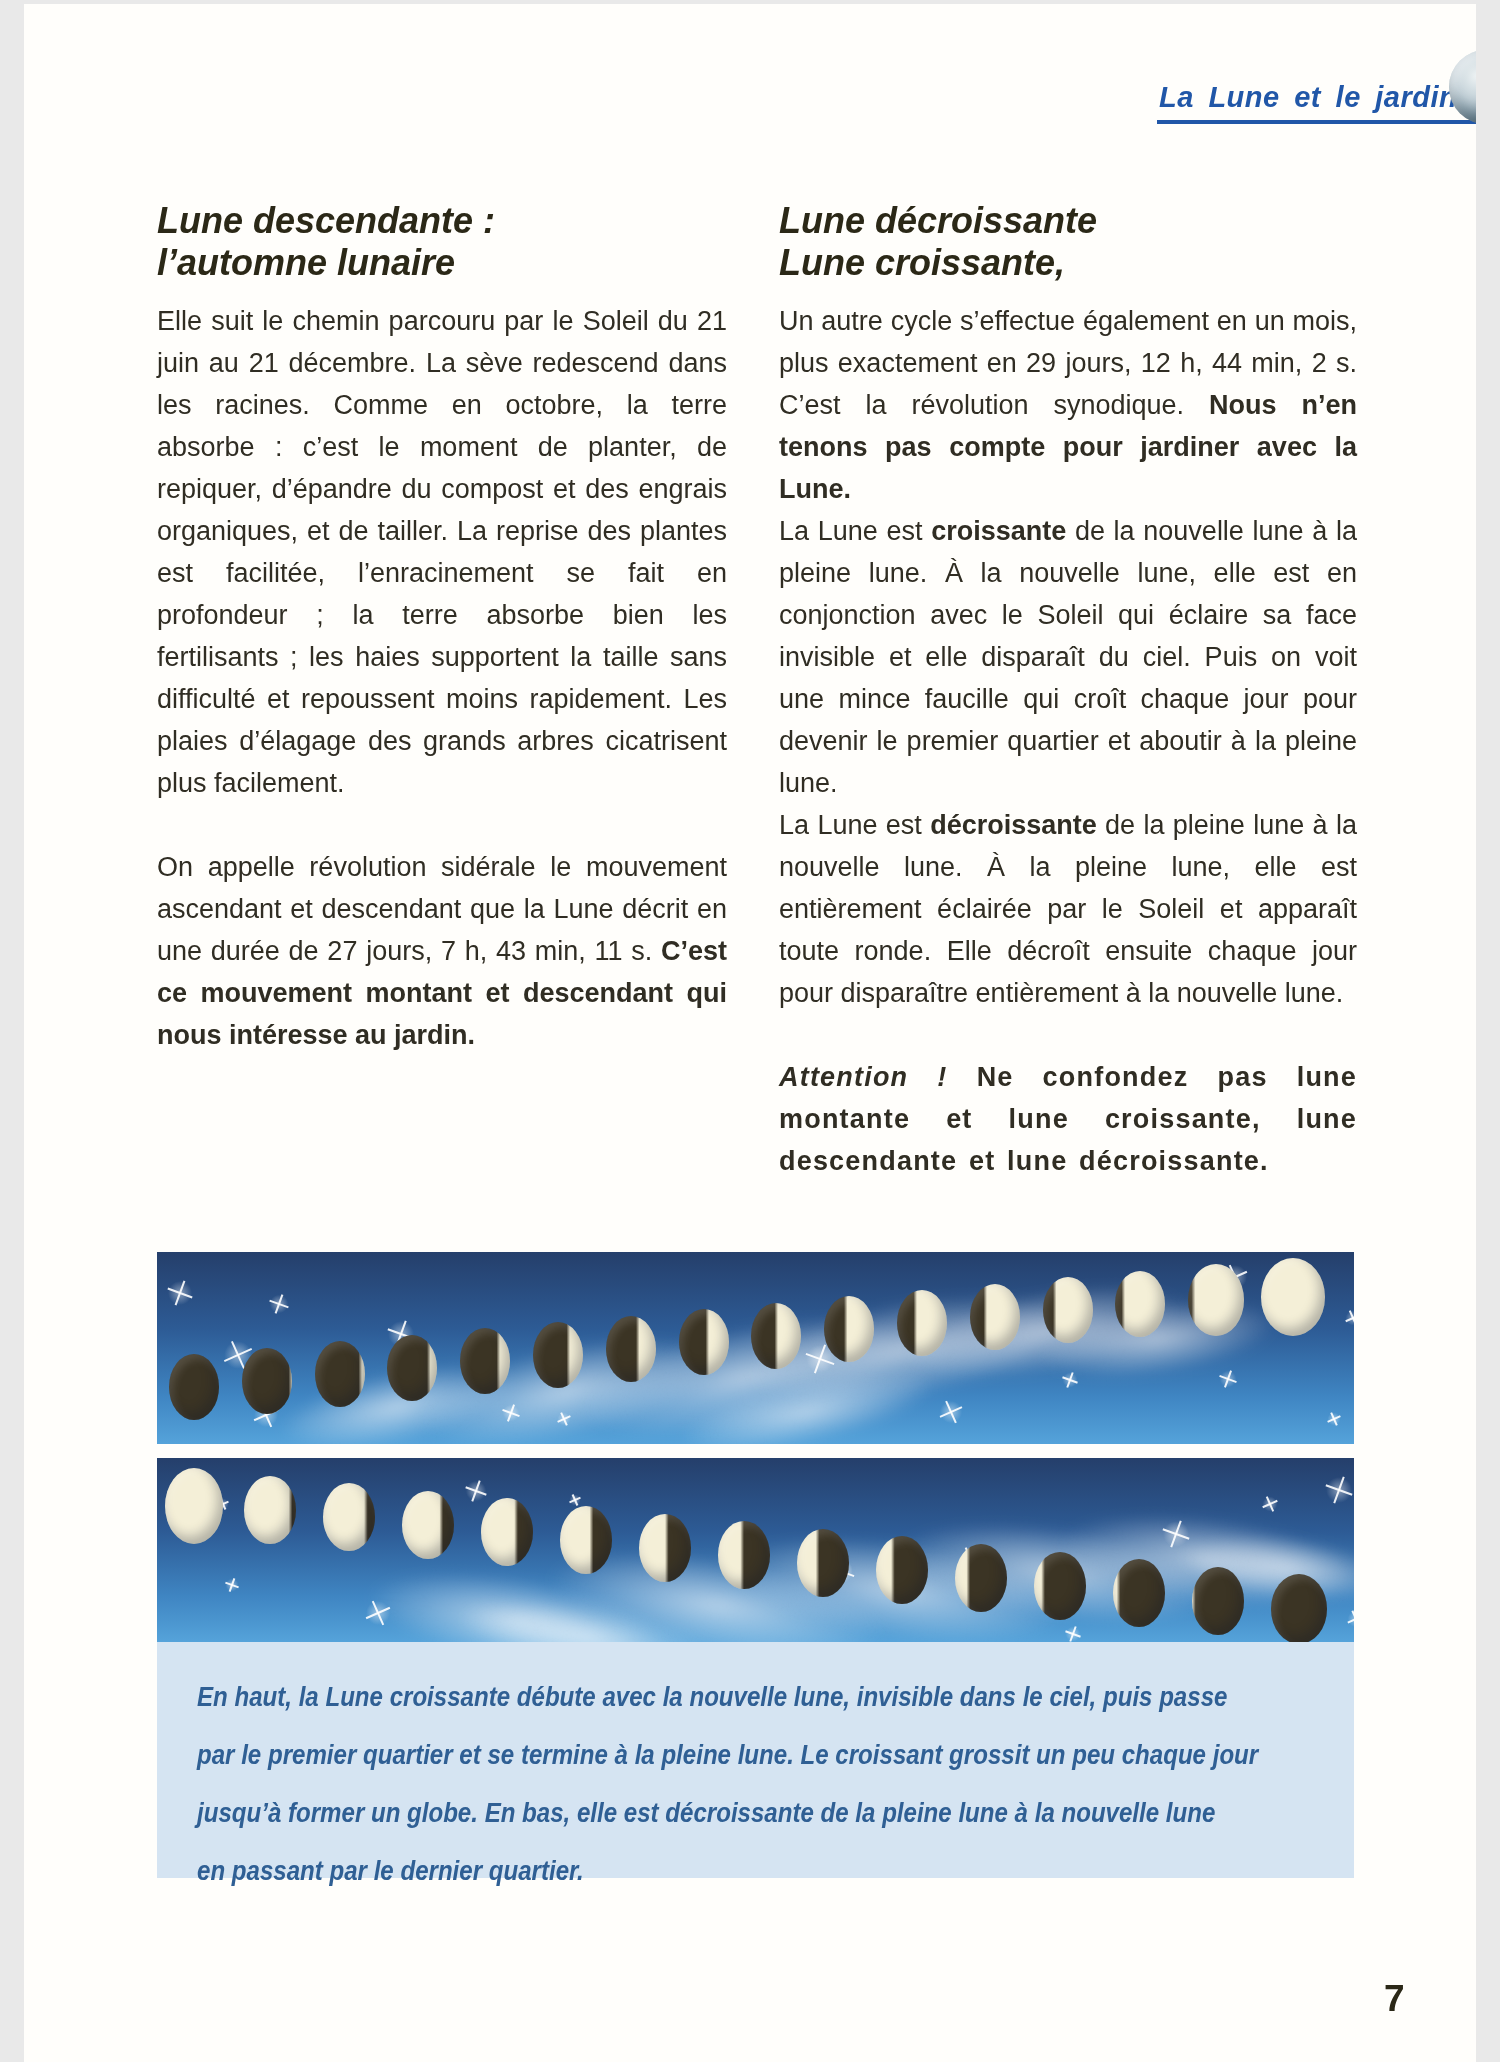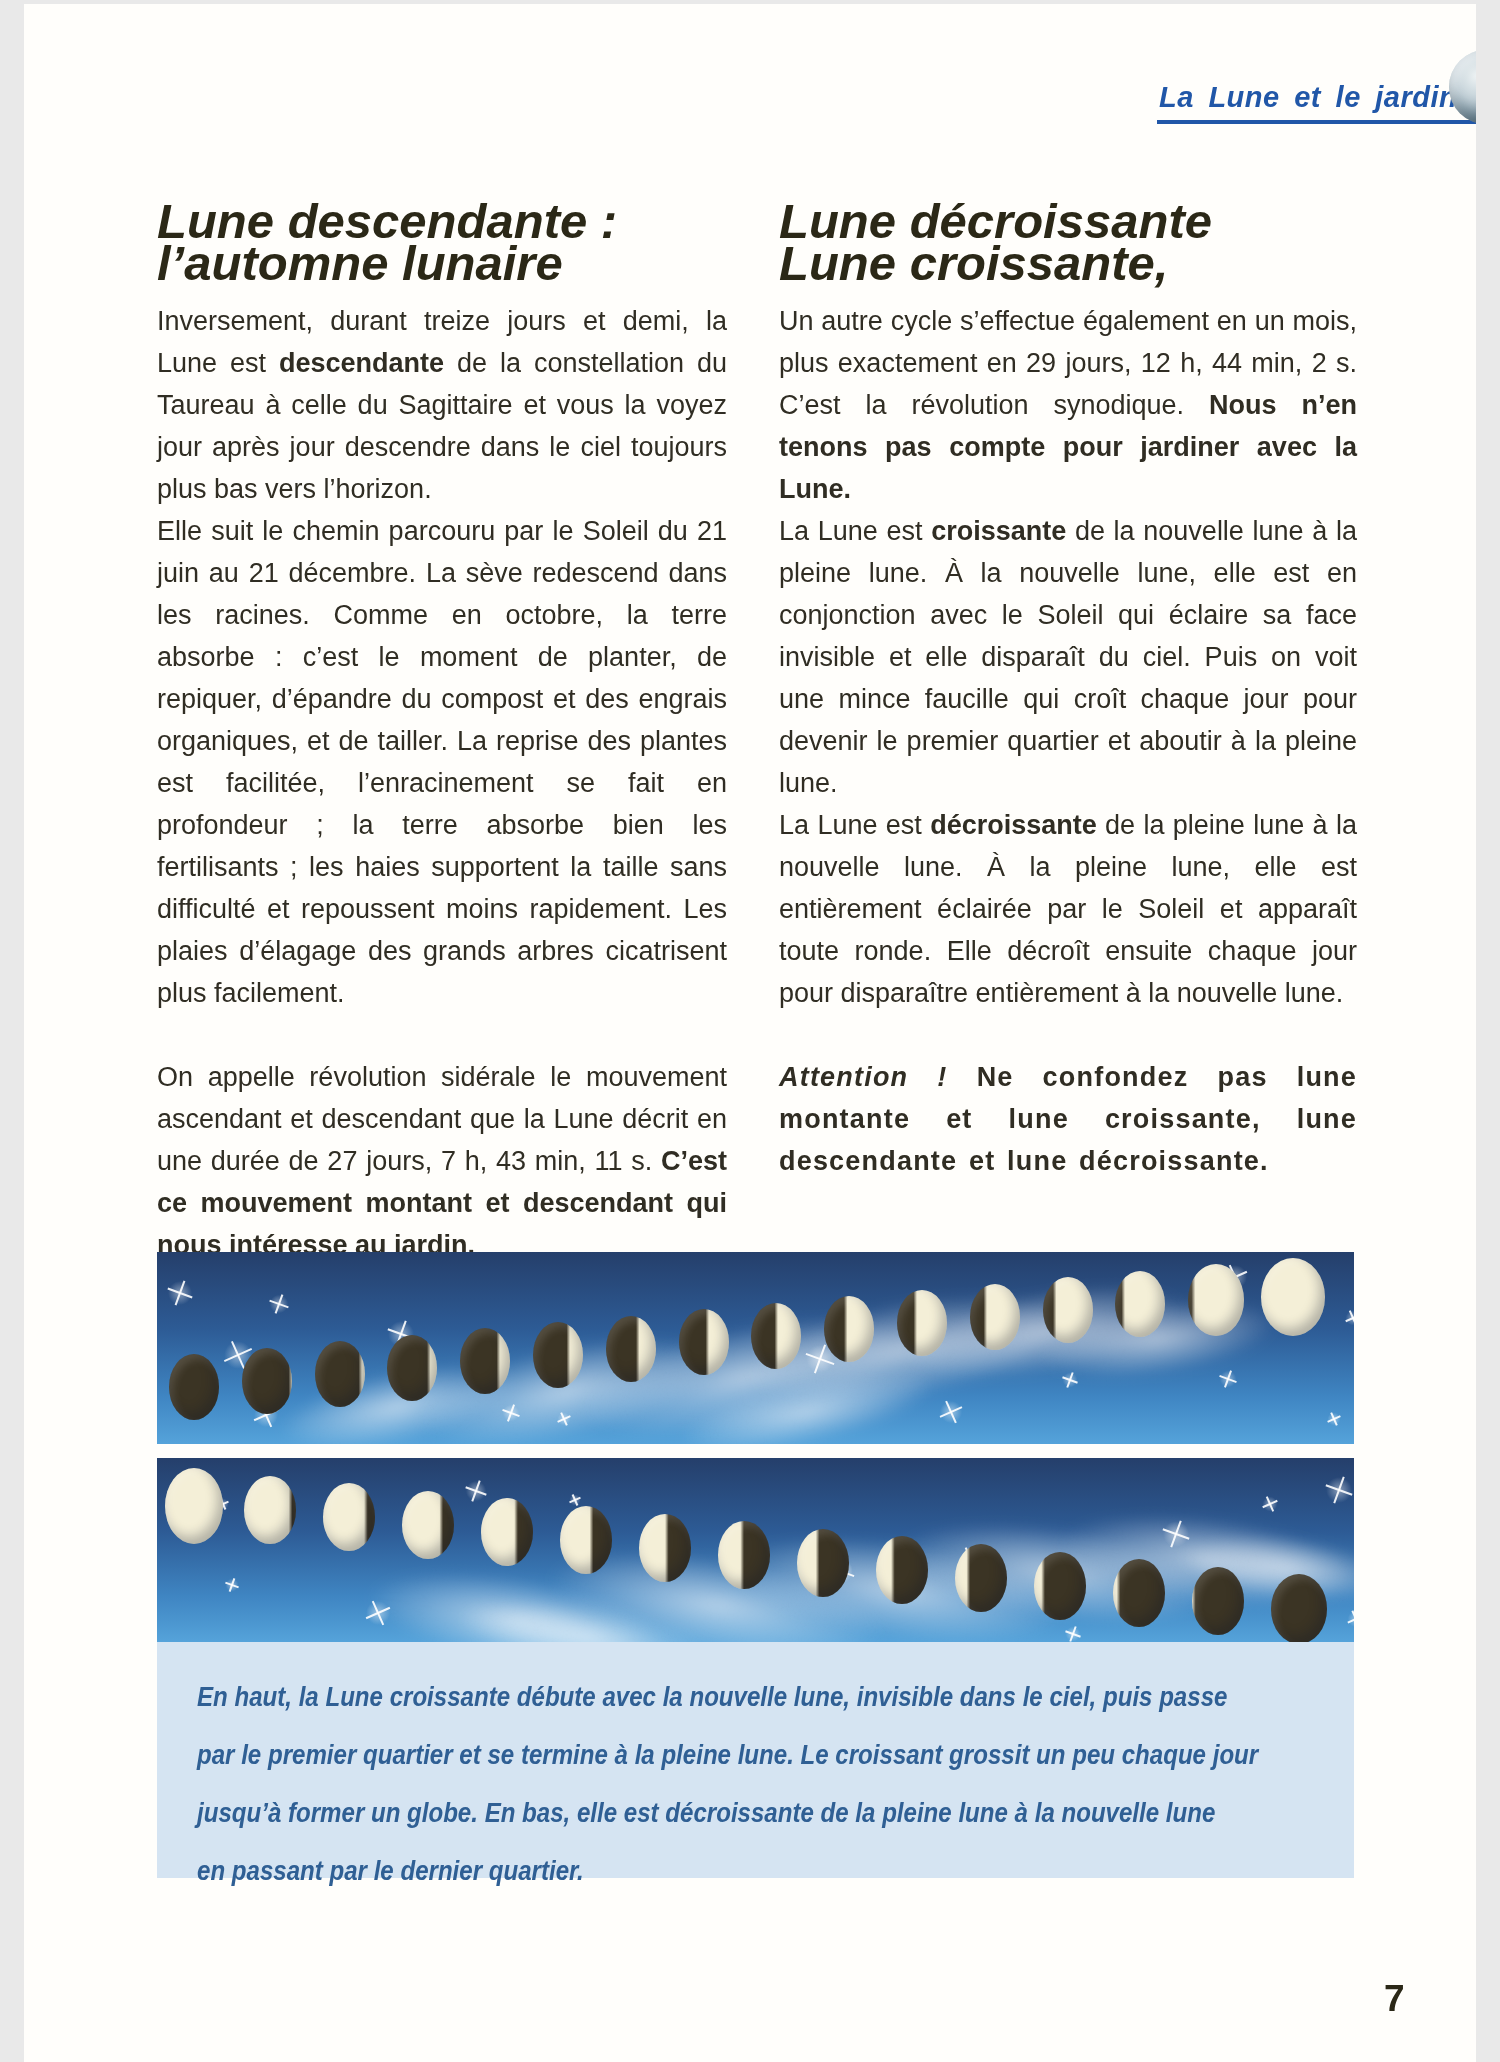--- a/index.html
+++ b/index.html
@@ -22,21 +22,21 @@
   .header-moon{
     position:absolute; right:-2px; top:-4px; width:74px; height:74px; border-radius:50%;
     background:radial-gradient(circle at 38% 35%, #eef3f4 0%, #c3d1d8 35%, #8aa2af 62%, #55707e 85%, #3a535f 100%);
     box-shadow:inset -8px -10px 16px rgba(25,45,58,.45), inset 5px 7px 10px rgba(255,255,255,.5);
   }
   
   .col{position:absolute; top:196px;}
   .col-left{left:133px; width:570px;}
   .col-right{left:755px; width:578px;}
   .col h2{
-    margin:0 0 16px 0; font-size:49px; line-height:42px;
+    margin:0 0 16px 0; font-size:36px; line-height:42px;
     font-weight:bold; font-style:italic; color:#2b2817;
   }
   .body-para{
     margin:0; text-align:justify; font-size:27px; line-height:42px; color:#302d23;
   }
   .body-para.gap{margin-top:42px;}
   .body-para.attn{letter-spacing:1.2px; word-spacing:3px;}
   .b{font-weight:bold;}
   .i{font-style:italic;}
   
@@ -83,21 +83,20 @@
     <span class="header-title">La Lune et le jardin</span>
     <span class="header-moon"></span>
   </div>
 
   <section class="col col-left">
     <h2>
         <div>Lune descendante :</div>
         <div>l’automne lunaire</div>
       </h2>
     <div>
-        <p class="body-para"><span>Inversement, durant treize jours et demi, la Lune est </span><span class="b">descendante</span><span> de la constellation du Taureau à celle du Sagittaire et vous la voyez jour après jour descendre dans le ciel toujours plus bas vers l’horizon.</span></p>
         <p class="body-para"><span>Elle suit le chemin parcouru par le Soleil du 21 juin au 21 décembre. La sève redescend dans les racines. Comme en octobre, la terre absorbe : c’est le moment de planter, de repiquer, d’épandre du compost et des engrais organiques, et de tailler. La reprise des plantes est facilitée, l’enracinement se fait en profondeur ; la terre absorbe bien les fertilisants ; les haies supportent la taille sans difficulté et repoussent moins rapidement. Les plaies d’élagage des grands arbres cicatrisent plus facilement.</span></p>
         <p class="body-para gap"><span>On appelle révolution sidérale le mouvement ascendant et descendant que la Lune décrit en une durée de 27 jours, 7 h, 43 min, 11 s. </span><span class="b">C’est ce mouvement montant et descendant qui nous intéresse au jardin.</span></p>
       </div>
   </section>
 
   <section class="col col-right">
     <h2>
         <div>Lune décroissante</div>
         <div>Lune croissante,</div>
       </h2>

